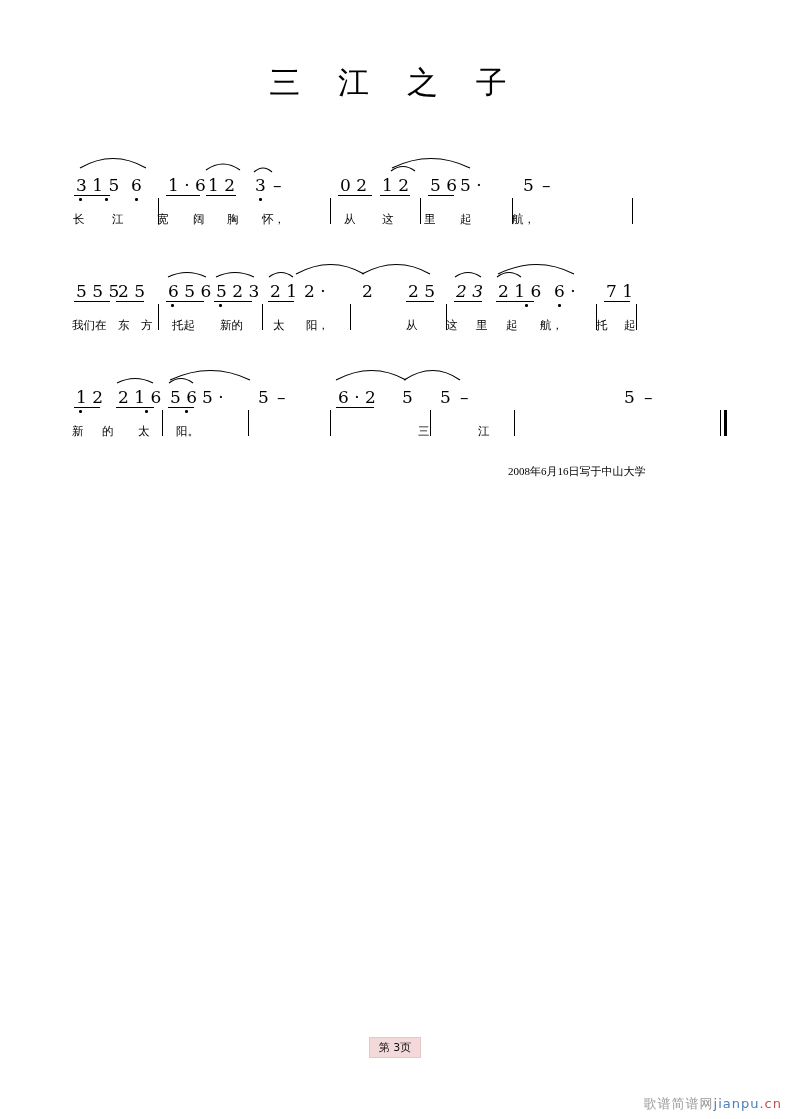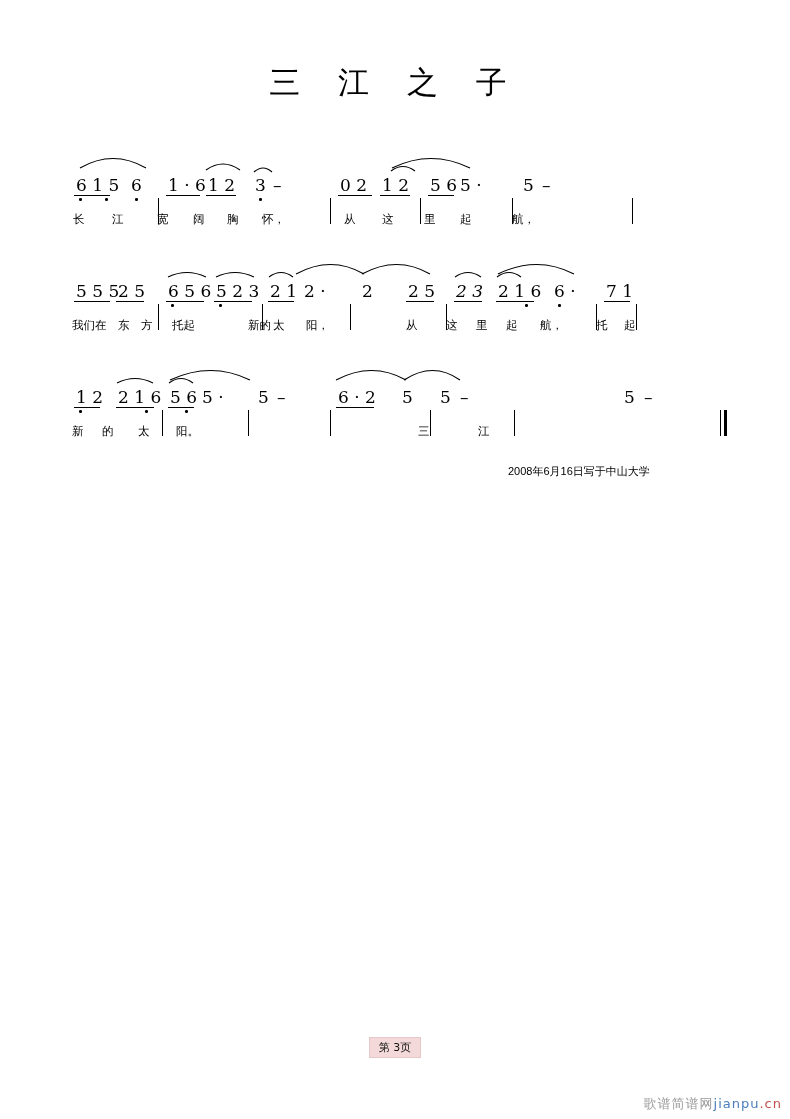--- a/index.html
+++ b/index.html
@@ -114,21 +114,21 @@
   .slur {
     position: absolute;
   }
   .slur svg { display: block; overflow: visible; }
 
   
   #credit {
     position: absolute;
     top: 464px;
     left: 508px;
-    font-family: Liberation Sans, sans-serif;
+    font-family: Liberation Serif, serif;
     font-size: 11px;
     letter-spacing: 0px;
     white-space: nowrap;
   }
 
   
   #pagefoot {
     position: absolute;
     top: 1037px;
     left: 0;
@@ -190,21 +190,21 @@
       </svg>
   </div>
 
   <div class="slur" style="left:318px; top:12px;">
     <svg width="26" height="11">
         <path d="M1,9 Q13,0 25,9" fill="none" stroke="#000" stroke-width="1.1"></path>
       </svg>
   </div>
 
   <div class="notes">
-    <span class="note" style="left:4px;">6 1 5</span>
+    <span class="note" style="left:4px;">3 1 5</span>
     <div class="beam1" style="left:2px; top:19px; width:36px;"></div>
     <div class="dotdn" style="left:7px; top:22px;"></div>
     <div class="dotdn" style="left:33px; top:22px;"></div>
 
     <span class="note" style="left:59px;">6</span>
     <div class="dotdn" style="left:63px; top:22px;"></div>
 
     <div class="bar" style="left:86px;"></div>
 
     <span class="note" style="left:96px;text-align:center;">1 · 6</span>
@@ -353,21 +353,21 @@
     <div class="beam1" style="left:532px; top:19px; width:26px;"></div>
 
     <div class="bar" style="left:564px;"></div>
   </div>
 
   <div class="lyrics">
     <span class="lyr" style="left:0px;">我们在</span>
     <span class="lyr" style="left:46px;">东</span>
     <span class="lyr" style="left:69px;">方</span>
     <span class="lyr" style="left:100px;">托起</span>
-    <span class="lyr" style="left:148px;margin-left:28px;">新的</span>
+    <span class="lyr" style="left:148px;">新的</span>
     <span class="lyr" style="left:201px;">太</span>
     <span class="lyr" style="left:234px;">阳，</span>
     <span class="lyr" style="left:334px;">从</span>
     <span class="lyr" style="left:374px;">这</span>
     <span class="lyr" style="left:404px;">里</span>
     <span class="lyr" style="left:434px;">起</span>
     <span class="lyr" style="left:468px;">航，</span>
     <span class="lyr" style="left:524px;">托</span>
     <span class="lyr" style="left:552px;">起</span>
   </div>

